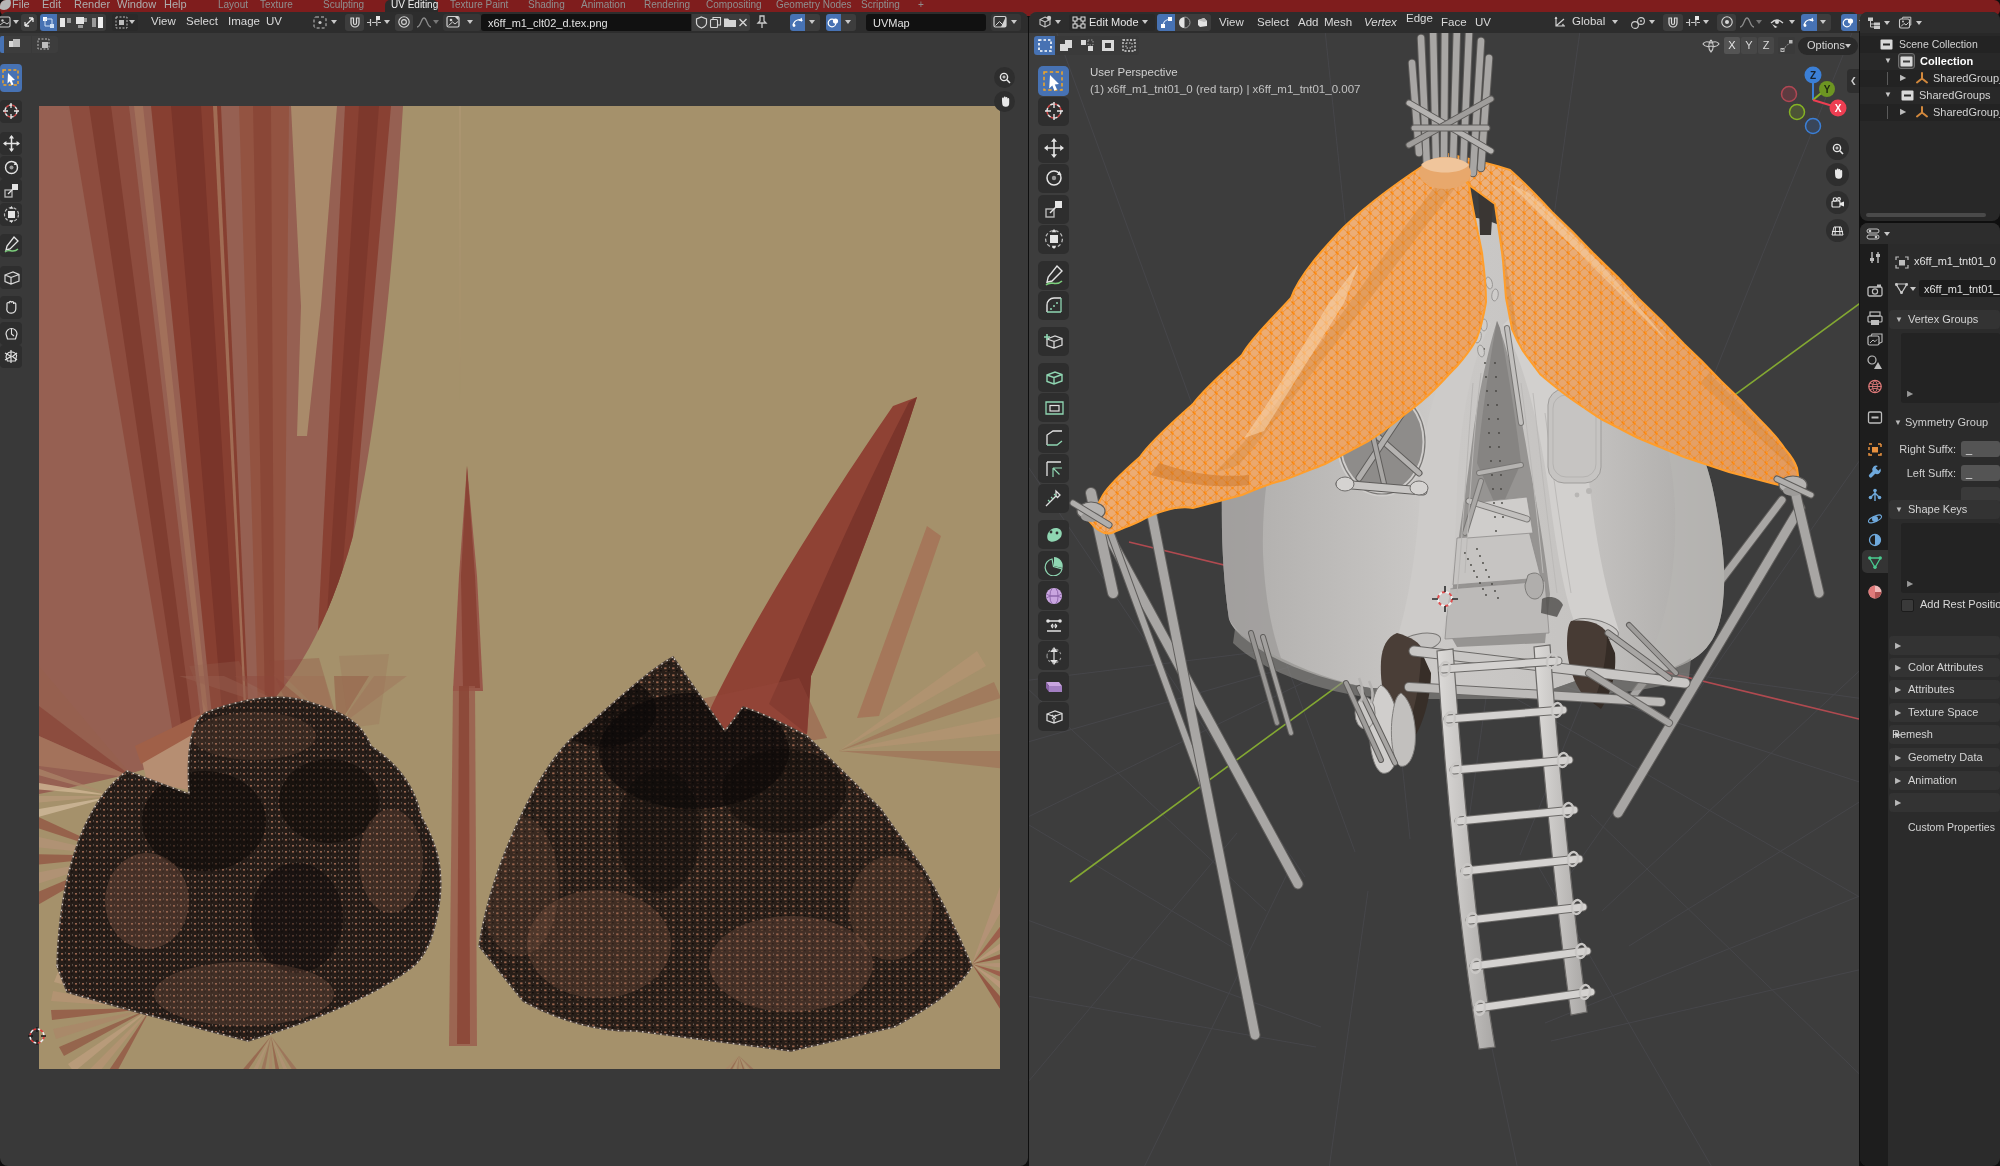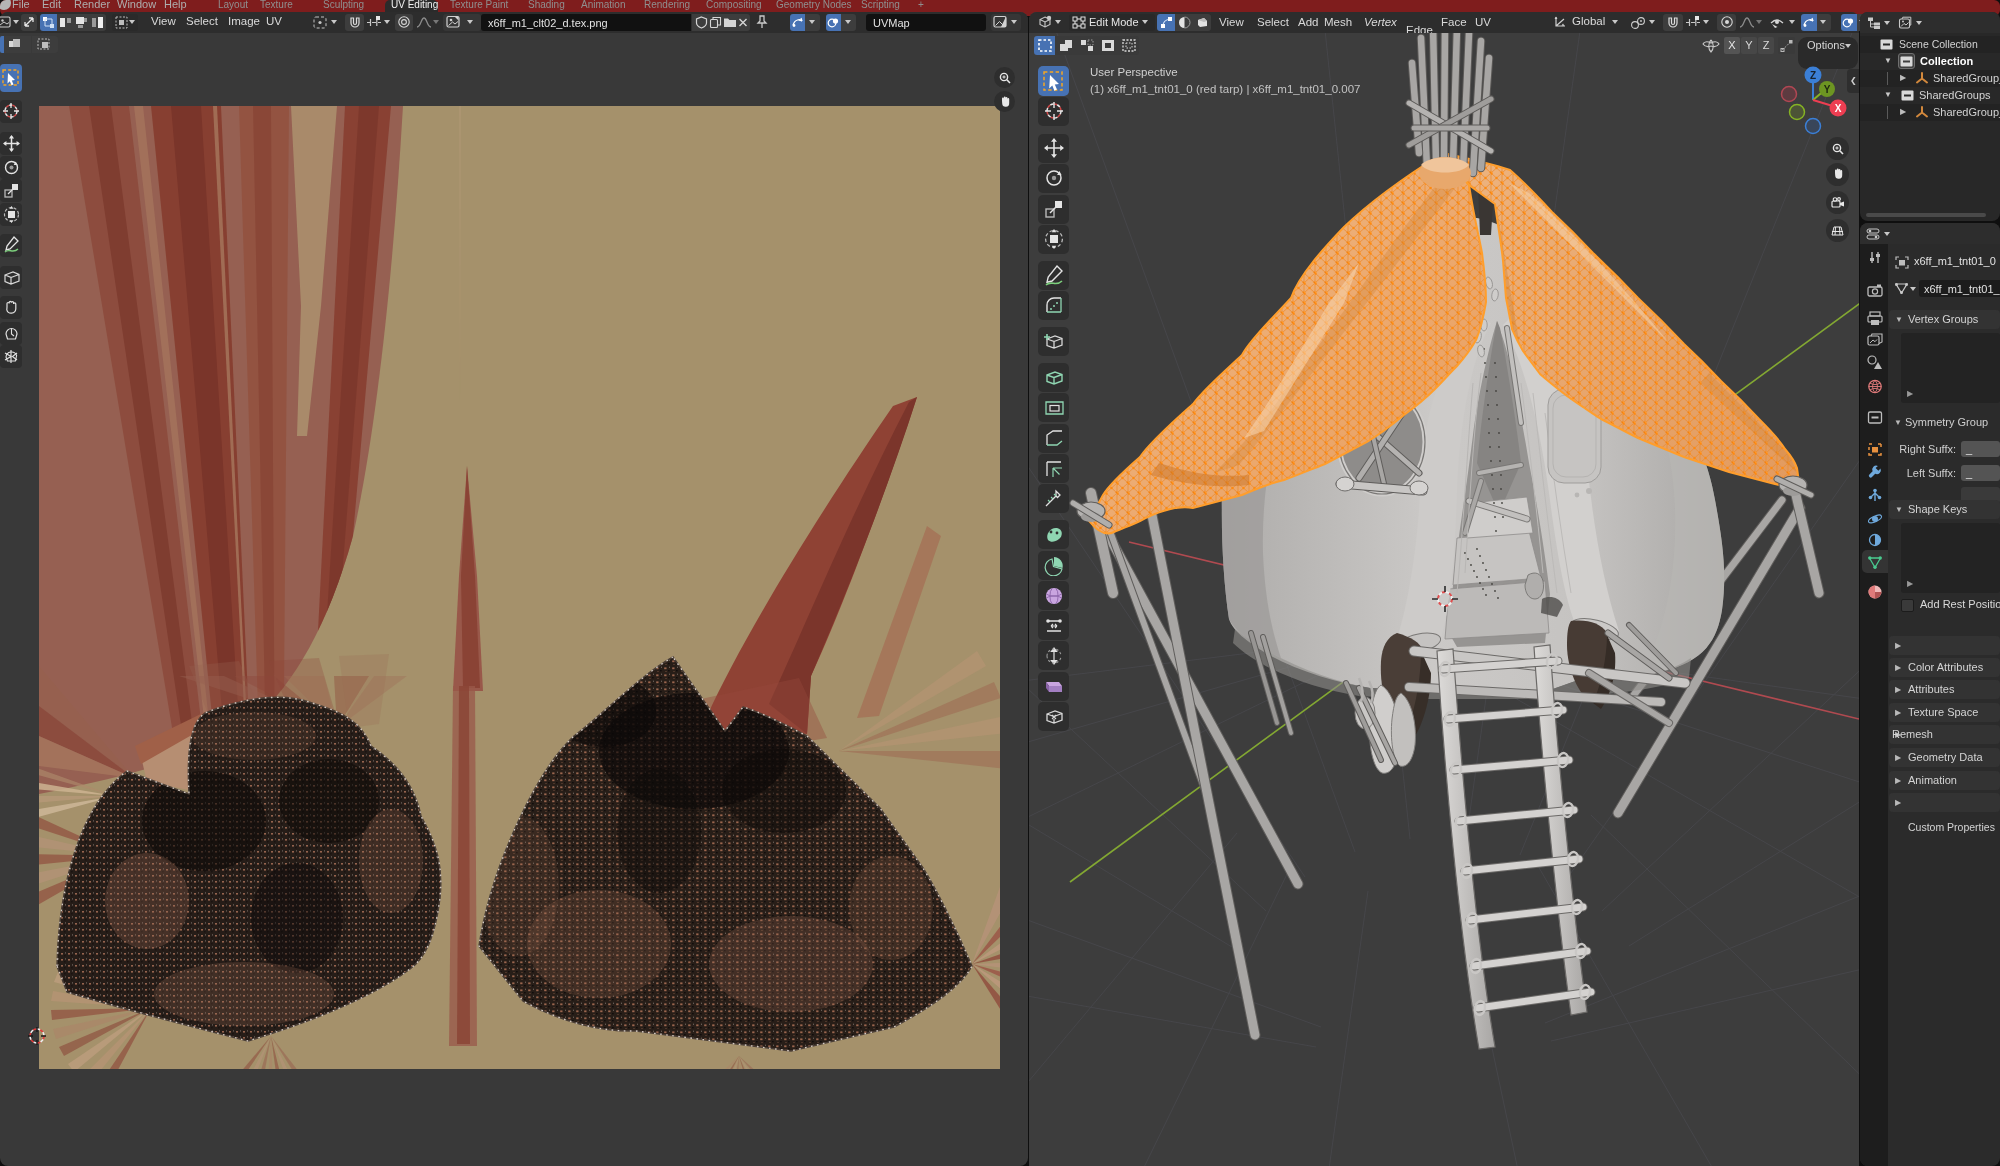--- a/index.html
+++ b/index.html
@@ -448,21 +448,21 @@
     <svg class="b" style="left:167px;top:4px;" width="13" height="13">
         <path d="M2 4 L8 2 L11 5 L11 10 L4 11 L2 9 Z" fill="#e3e3e3"></path>
         <path d="M2 4 L8 2 L11 5 L8 6 Z" fill="#bdbdbd"></path>
       </svg>
 
     <div class="b menu" style="left:190px;top:4px;">View</div>
     <div class="b menu" style="left:228px;top:4px;">Select</div>
     <div class="b menu" style="left:269px;top:4px;">Add</div>
     <div class="b menu" style="left:295px;top:4px;">Mesh</div>
     <div class="b menu" style="left:335px;top:4px;font-style:italic;">Vertex</div>
-    <div class="b menu" style="left:377px;top:12px;">Edge</div>
+    <div class="b menu" style="left:377px;top:0;">Edge</div>
     <div class="b menu" style="left:412px;top:4px;">Face</div>
     <div class="b menu" style="left:446px;top:4px;">UV</div>
 
     <svg class="b" style="left:524px;top:4px;" width="15" height="14">
         <path d="M3 1 l0 9 l9 0 M3 10 L11 3" stroke="#d0d0d0" fill="none" stroke-width="1.2"></path>
         <path d="M1.5 3 L3 0.5 L4.5 3 Z M11.5 10 l-3 -0.5 l1.5 -2 Z" fill="#d0d0d0"></path>
       </svg>
     <div class="b menu" style="left:543px;top:3px;color:#dcdcdc;">Global</div>
     <div class="b car" style="left:583px;top:8px;"></div>
 
@@ -839,21 +839,21 @@
       </svg>
     <div class="b" style="left:695px;top:4px;width:16px;height:17px;background:#545454;border-radius:2px;color:#e8e8e8;font-size:11px;text-align:center;line-height:17px;">X</div>
     <div class="b" style="left:712px;top:4px;width:16px;height:17px;background:#474747;border-radius:2px;color:#dadada;font-size:11px;text-align:center;line-height:17px;">Y</div>
     <div class="b" style="left:729px;top:4px;width:16px;height:17px;background:#474747;border-radius:2px;color:#dadada;font-size:11px;text-align:center;line-height:17px;">Z</div>
     <div class="b" style="left:749px;top:4px;width:17px;height:17px;background:#3a3a3a;border-radius:2px;"></div>
     <svg class="b" style="left:751px;top:6px;" width="13" height="13">
         <path d="M2 11 Q7 7 11 2" fill="none" stroke="#b9b9b9" stroke-dasharray="2 1.5"></path>
         <rect x="9" y="1" width="3.5" height="3.5" fill="#b9b9b9"></rect>
         <rect x="1" y="9.5" width="3" height="3" fill="none" stroke="#b9b9b9"></rect>
       </svg>
-    <div class="b" style="left:769px;top:4px;width:60px;height:32px;background:#2a2a2a;border-radius:9px;color:#d6d6d6;font-size:11px;">
+    <div class="b" style="left:769px;top:4px;width:60px;height:18px;background:#2a2a2a;border-radius:9px;color:#d6d6d6;font-size:11px;">
         <span style="position:absolute;left:9px;top:2px;">Options</span>
       </div>
     <div class="b car" style="left:816px;top:11px;"></div>
 
     <div class="b" style="left:61px;top:33px;color:#d0d0d0;font-size:11.5px;">User Perspective</div>
     <div class="b" style="left:61px;top:50px;color:#c3c3c3;font-size:11.5px;">(1) x6ff_m1_tnt01_0 (red tarp) | x6ff_m1_tnt01_0.007</div>
 
     <div id="vptools" class="b" style="left:9px;top:2px;">
         <div class="b" style="left:0px;top:31px;width:31px;height:30px;background:#4772b3;border-radius:5px;"></div>
         <div class="b" style="left:0px;top:61.9px;width:31px;height:29px;background:#2e2e2e;border-radius:5px;"></div>

